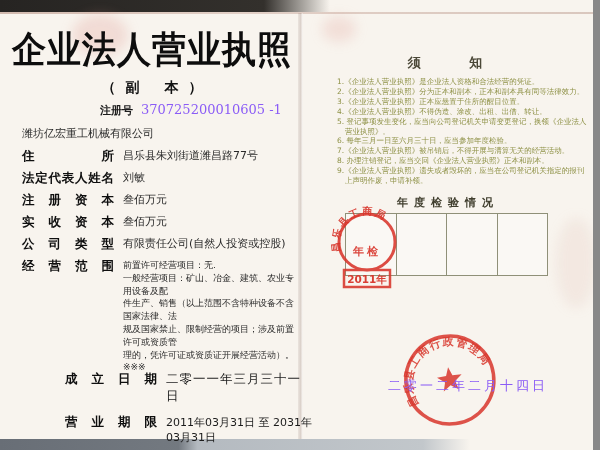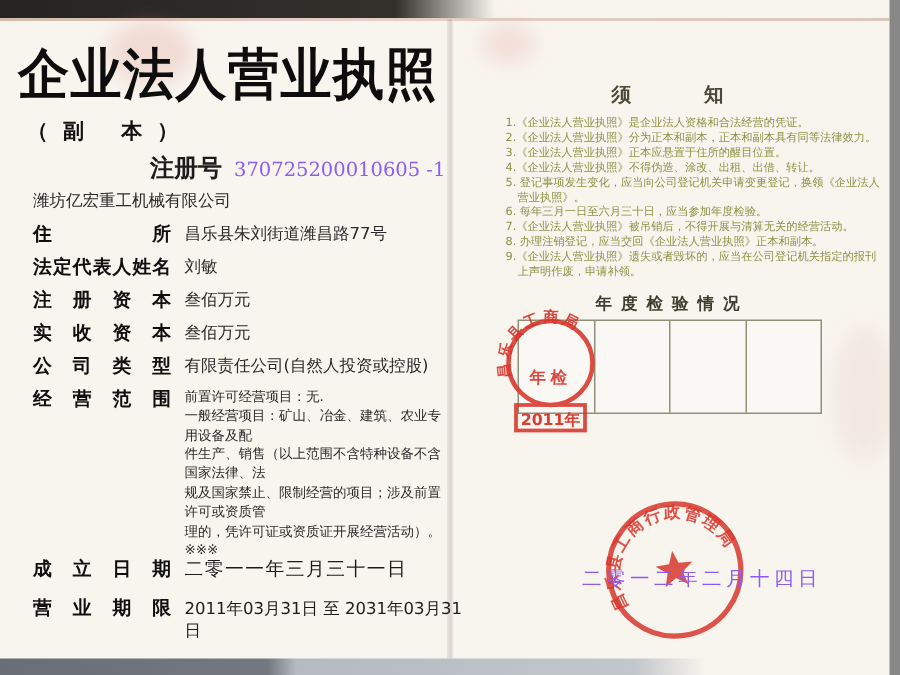--- a/index.html
+++ b/index.html
@@ -21,36 +21,36 @@
     background:linear-gradient(to right,rgba(120,90,80,0.10),rgba(120,90,80,0.22),rgba(255,255,255,0.5)); }
   .smudge { position:absolute; border-radius:50%; filter:blur(6px); pointer-events:none; }
   .sm1 { left:72px; top:14px; width:56px; height:42px; background:rgba(224,148,140,0.25); }
   .sm2 { left:322px; top:16px; width:34px; height:26px; background:rgba(224,148,140,0.22); }
   .sm3 { left:556px; top:218px; width:40px; height:90px; background:rgba(210,160,150,0.14); }
 
   
   .title { position:absolute; top:27px; left:8px; width:288px; text-align:center;
     font-size:34px; font-weight:bold; color:#0d0d0d; letter-spacing:1px;
     transform:scaleY(1.08); white-space:nowrap; }
-  .subtitle { position:absolute; top:79px; left:8px; width:288px; 
+  .subtitle { position:absolute; top:79px; left:8px; width:288px; text-align:center;
     font-size:14px; font-weight:bold; color:#111; letter-spacing:10px; text-indent:10px; }
   .regline { position:absolute; top:102px; left:100px; display:flex; align-items:baseline; }
-  .regline .rl { font-size:16px; font-weight:bold; margin-right:8px; }
+  .regline .rl { font-size:11px; font-weight:bold; margin-right:8px; }
   .regline .rv { font-size:13px; font-family:"DejaVu Serif","Liberation Serif",serif; color:#8b5cf6; }
 
   .fields { position:absolute; top:126px; left:22px; width:278px; }
   .frow { display:flex; align-items:flex-start; min-height:22px; }
   .flabel { width:92px; flex:0 0 92px; margin-right:9px; font-size:12.5px; font-weight:bold;
     color:#0f0f0f; text-align:justify; text-align-last:justify; line-height:15px; }
   .fvalue { font-size:11px; color:#2a2a2a; line-height:14px; white-space:pre-line; padding-top:1px; }
   .frow.scope .fvalue { font-size:9px; line-height:12.8px; }
 
   .dates { position:absolute; top:371px; left:22px; width:290px; }
   .drow { display:flex; align-items:baseline; margin-bottom:9px; }
-  .drow .flabel { line-height:16px; }
+  .drow .flabel { line-height:16px;margin-left:43px; }
   .dval-cn { font-size:12.5px; color:#1b1b1b; letter-spacing:1px; }
   .dval-num { font-size:11px; color:#1b1b1b; }
 
   
   .notice-title { position:absolute; top:54px; left:302px; width:286px; text-align:center;
     font-size:13px; font-weight:bold; color:#4b4838; letter-spacing:22px; text-indent:22px; }
   .notice-list { position:absolute; top:77px; left:337px; width:252px;
     font-size:7.5px; line-height:9.9px; color:#8e9146; }
   .notice-list div { padding-left:8px; text-indent:-8px; }
   .annual-title { position:absolute; top:195px; left:302px; width:286px; text-align:center;

